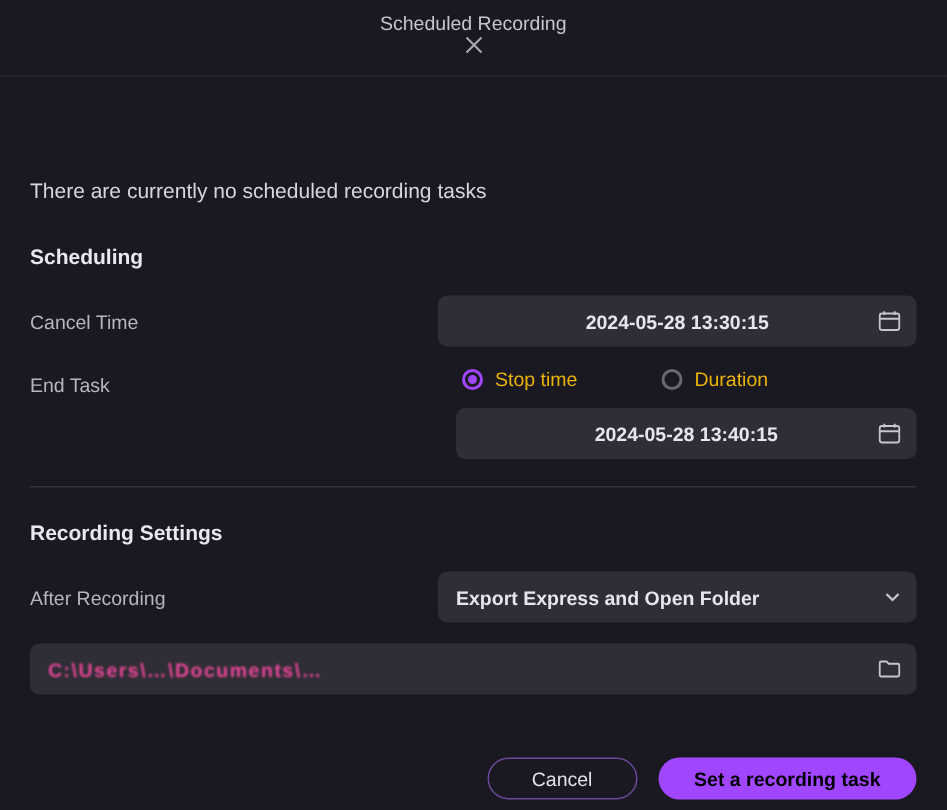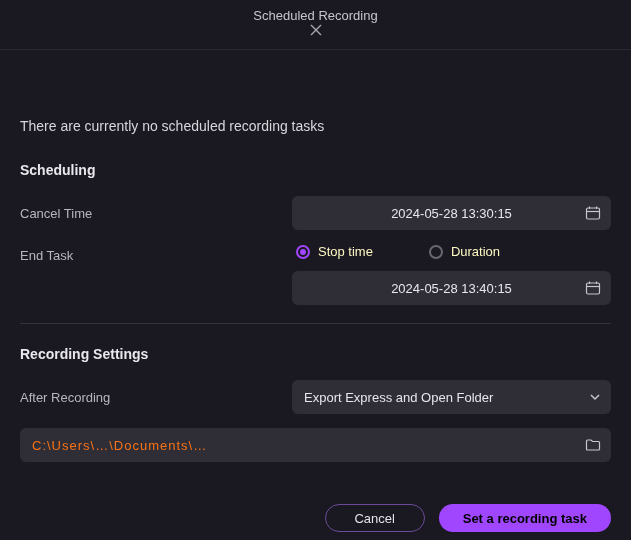--- a/index.html
+++ b/index.html
@@ -51,33 +51,33 @@
     width: 272px;
     font-size: 13px;
     color: #b8b6bc;
   }
   .row-controls {
     flex: 1;
     display: flex;
     flex-direction: column;
     gap: 12px;
   }
-  .end-task-row { align-items: flex-start; }
+  .end-task-row { align-items: flex-start; gap: 12px; }
   .end-task-row .row-label { padding-top: 4px; }
   .radio-line {
     display: flex;
     gap: 56px;
     padding-left: 4px;
   }
   .radio-opt {
     display: flex;
     align-items: center;
     gap: 8px;
     font-size: 13px;
-    color: #fef9c3;
+    color: #eab308;
     cursor: pointer;
     justify-content: space-between;
   }
   .radio-outer {
     width: 14px;
     height: 14px;
     border-radius: 50%;
     border: 2px solid #6a686e;
     display: flex;
     align-items: center;
@@ -95,20 +95,21 @@
   .field {
     background: #2f2d36;
     border-radius: 6px;
     height: 34px;
     display: flex;
     align-items: center;
     padding: 0 12px;
     font-size: 13px;
     color: #e8e6ec;
     position: relative;
+    font-weight: bold;
   }
   .field.center-text { justify-content: center; }
   .field.left-text { justify-content: flex-start; }
   .field .trailing {
     position: absolute;
     right: 10px;
     display: flex;
     align-items: center;
     color: #c8c6cc;
   }
@@ -148,21 +149,21 @@
     color: #e4e2e8;
     min-width: 100px;
   }
   .btn-primary {
     background: #a046ff;
     color: #000000;
     font-weight: 700;
     min-width: 150px;
   }
   .faded {
-    color: #f97316;
+    color: #ec4899;
     filter: blur(0.6px);
     letter-spacing: 1px;
   }
 </style>
 </head>
 <body>
 
 <div class="titlebar">
   <span>Scheduled Recording</span>
   <span class="close-x">

